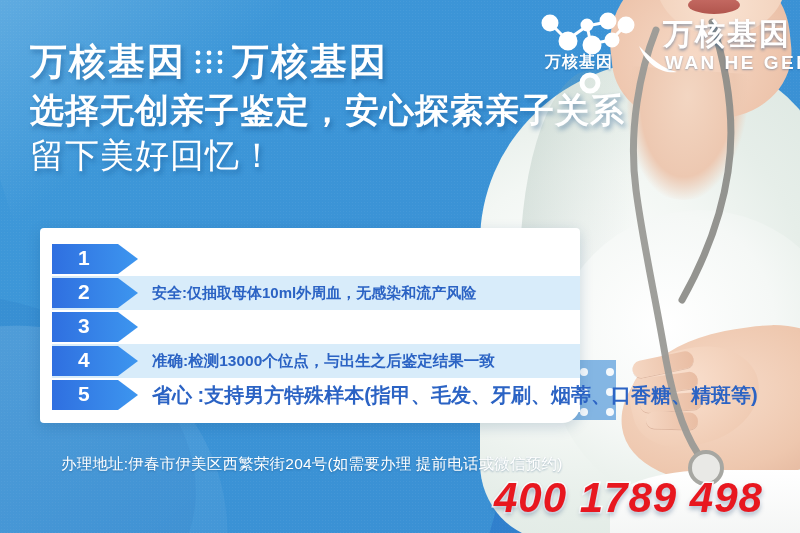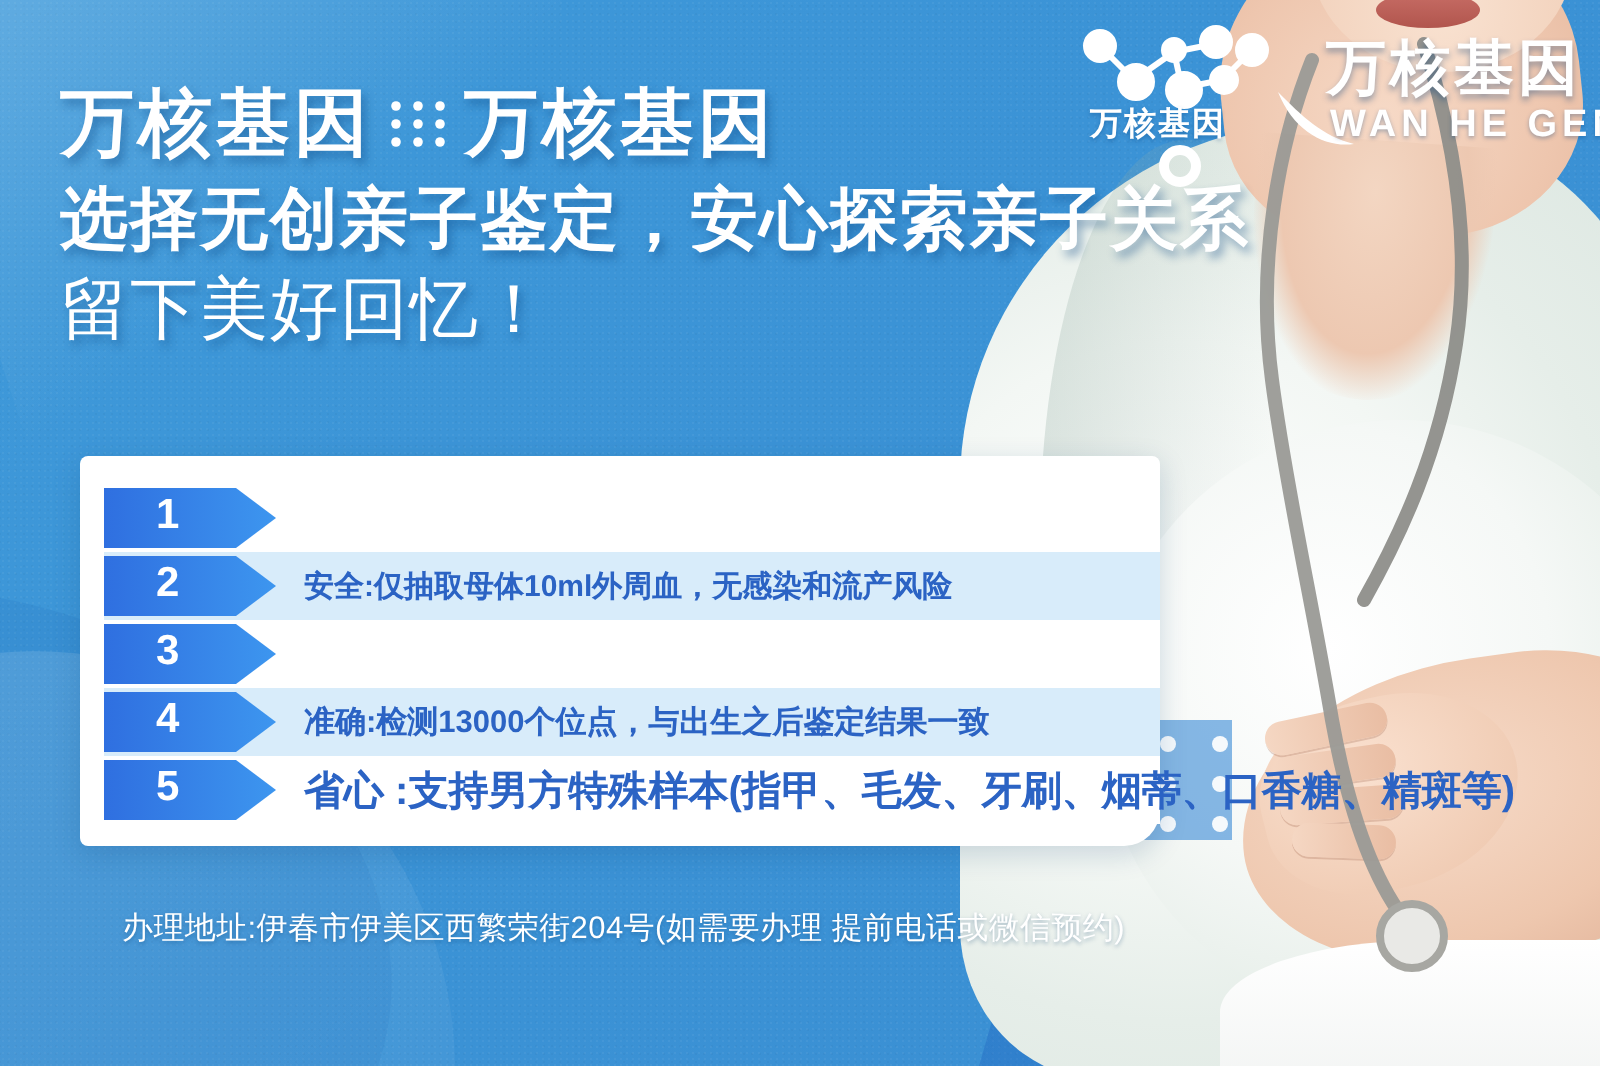--- a/index.html
+++ b/index.html
@@ -300,14 +300,17 @@
         </svg>
         <span style="position:absolute;left:26px;top:4px;color:#fff;font-size:21px;font-weight:bold;">5</span>
         <span style="margin-left:14px;color:#2b63c4;font-size:20px;font-weight:bold;white-space:nowrap;">省心 :支持男方特殊样本(指甲、毛发、牙刷、烟蒂、口香糖、精斑等)</span>
       </div>
 
     </div>
   </div>
 
   <div style="position:absolute;left:34px;top:454px;color:#ffffff;font-size:15.5px;letter-spacing:.2px;white-space:nowrap;text-shadow:0 1px 2px rgba(10,60,110,.35);margin-left:27px;">办理地址:伊春市伊美区西繁荣街204号(如需要办理 提前电话或微信预约)</div>
 
+  <div style="position:absolute;left:494px;top:474px;font-size:42px;font-weight:bold;color:#e8171f;letter-spacing:1px;font-style:italic;
+              -webkit-text-stroke:3px #ffffff; paint-order:stroke fill;
+              text-shadow:0 3px 5px rgba(10,50,100,.35);white-space:nowrap;">400 1789 498</div>
 
 </div>
 
 </body></html>

